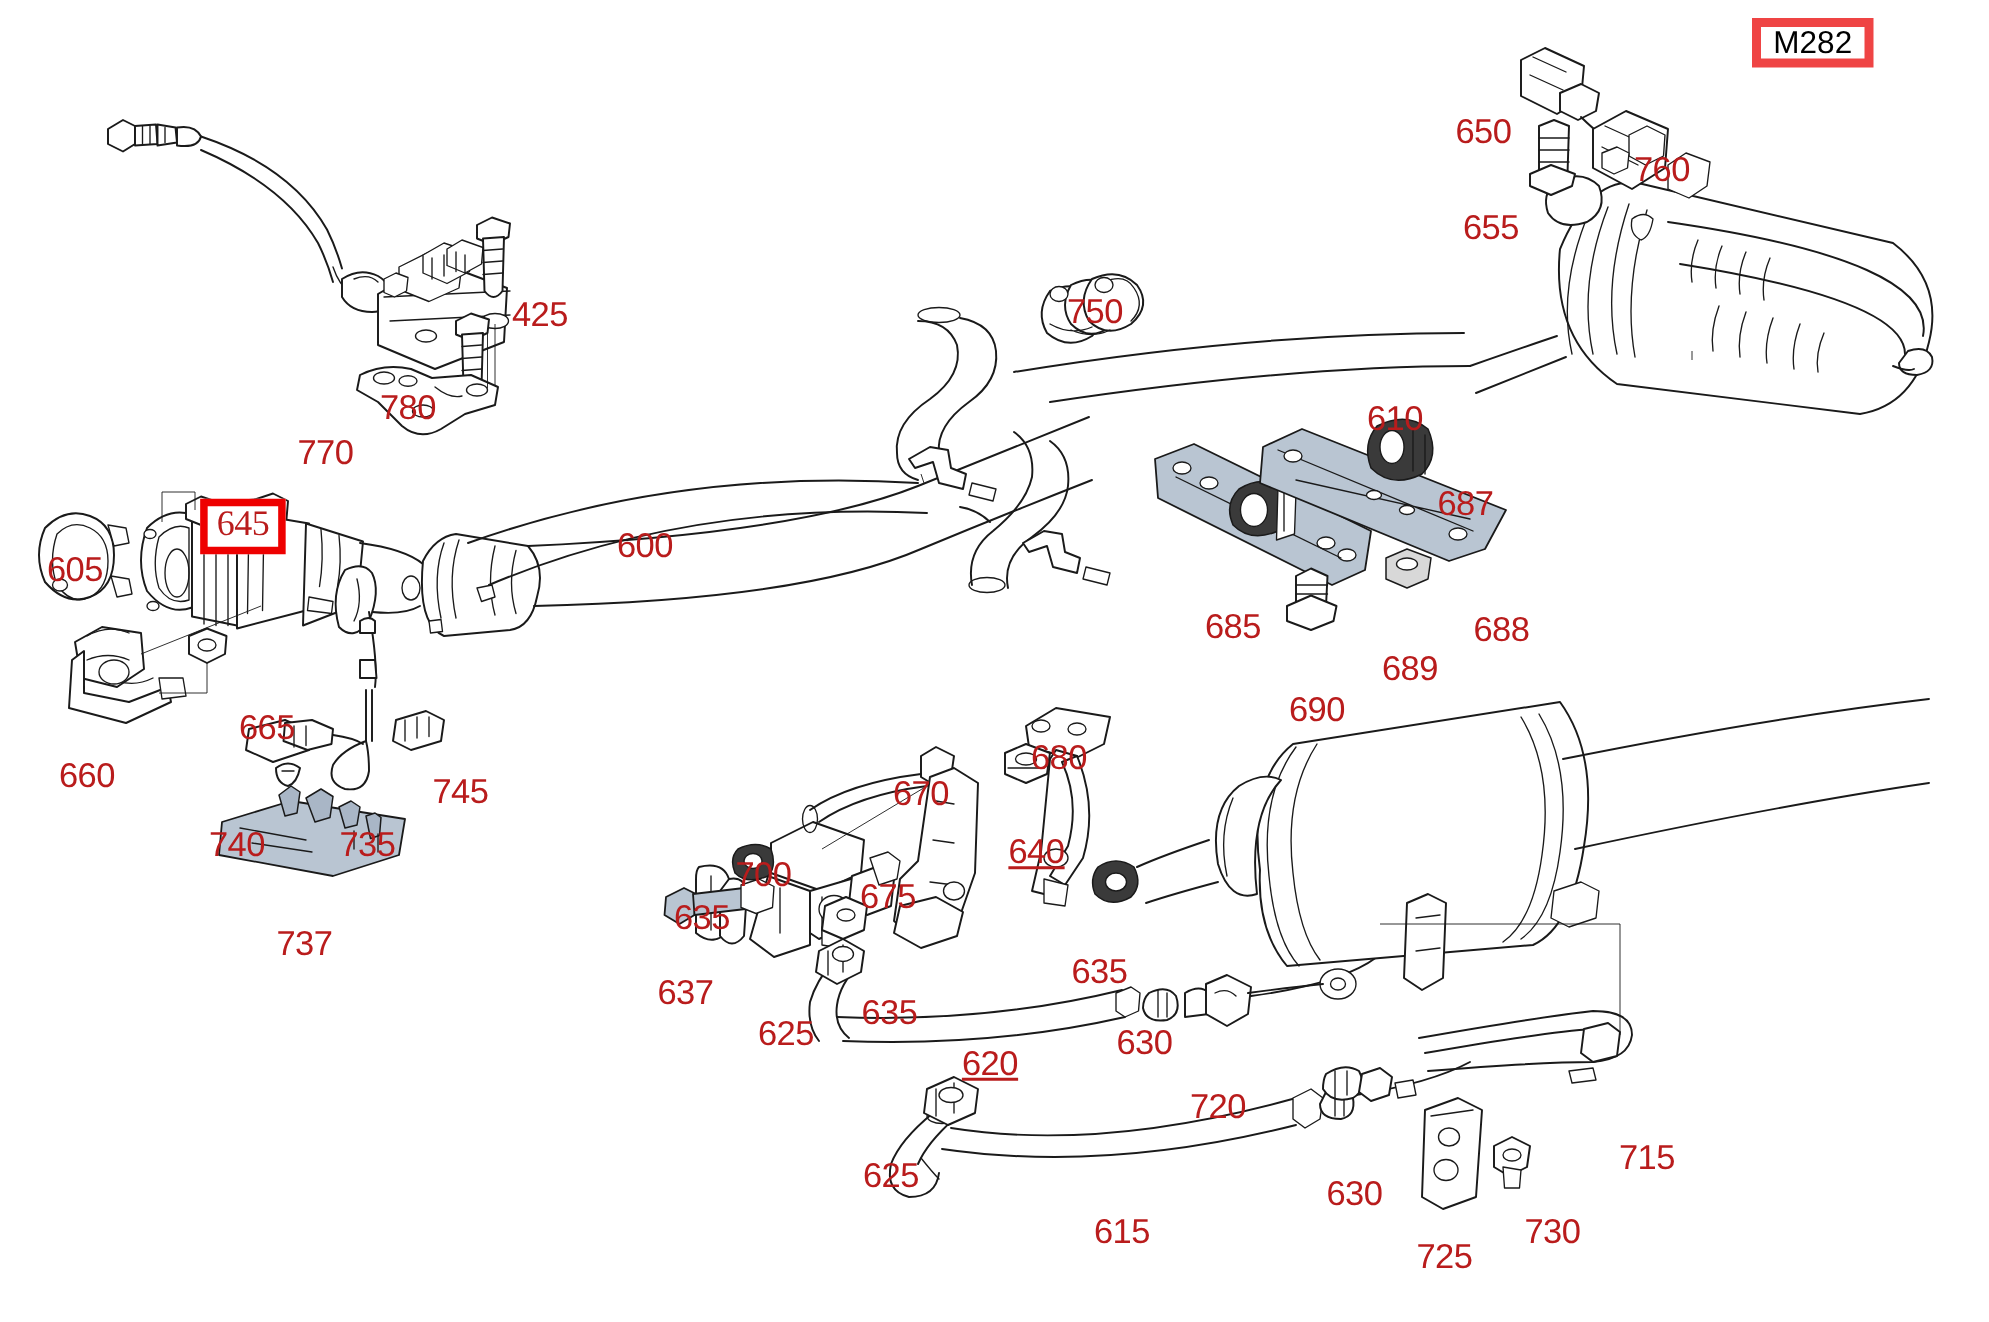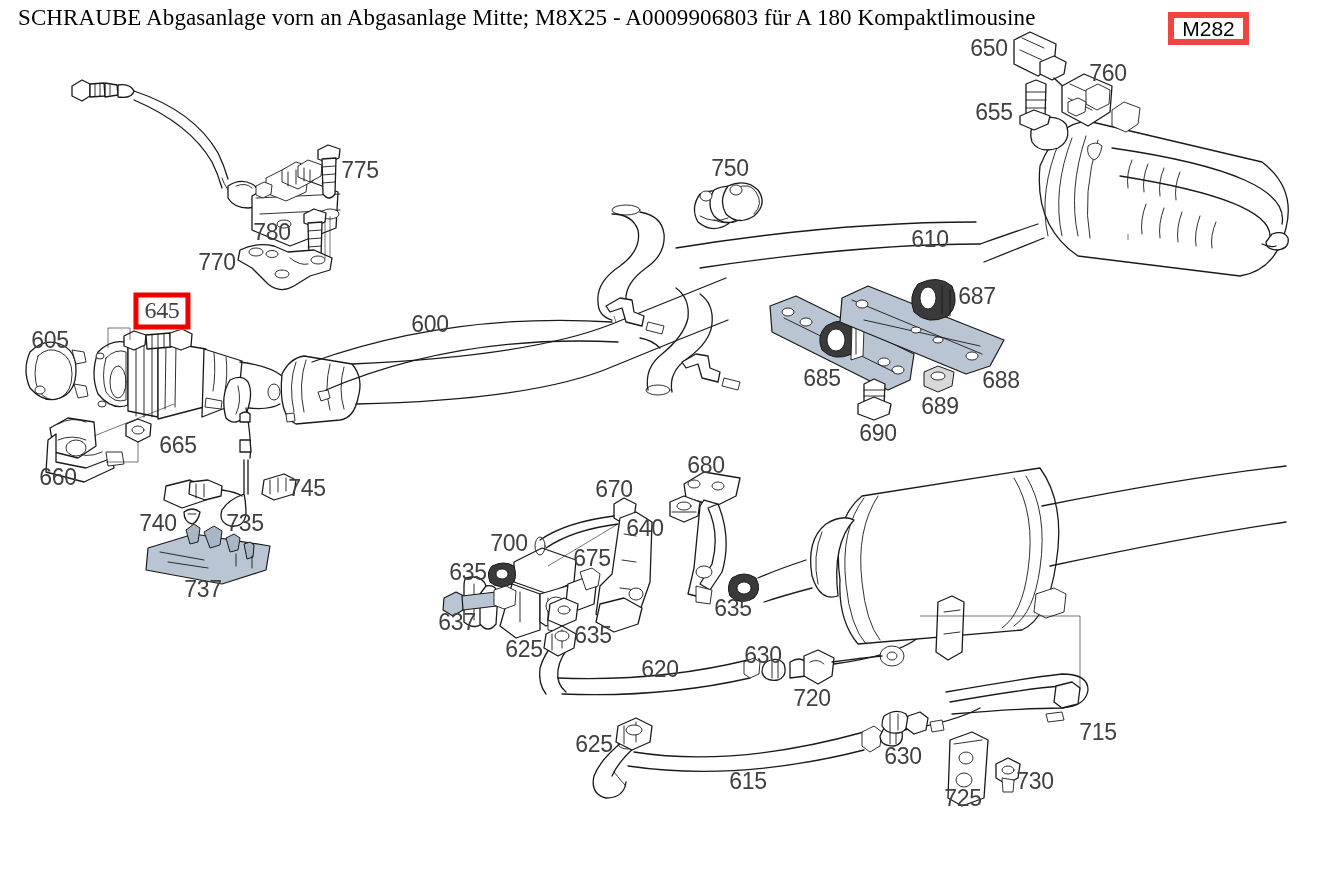--- a/index.html
+++ b/index.html
@@ -60,39 +60,39 @@
     left: 0;
     top: 0;
     width: 1326px;
     height: 881px;
   }
   .lbl {
     position: absolute;
     font-family: "Liberation Sans", sans-serif;
     font-size: 23px;
     line-height: 23px;
-    color: #404040;
+    color: #b91c1c;
     white-space: nowrap;
     transform: translate(-50%, -50%);
     letter-spacing: -0.3px;
+    margin-top: 40px;
   }
   .lbl.hl {
     background: #ffffff;
     border: 5px solid #ee0000;
     padding: 1px 6px 3px 6px;
     font-size: 24px;
     font-family: Liberation Serif, serif;
   }
 </style>
 </head>
 <body>
 
 <div id="page">
 
-  <div id="title">SCHRAUBE Abgasanlage vorn an Abgasanlage Mitte; M8X25 - A0009906803 für A 180 Kompaktlimousine</div>
 
   <div id="model-badge">M282</div>
 
   <svg id="diagram" viewBox="0 0 1326 881" xmlns="http://www.w3.org/2000/svg">
     <defs>
       <style>
         .ln  { fill:none; stroke:#1a1a1a; stroke-width:1.3; stroke-linejoin:round; stroke-linecap:round; }
         .lnt { fill:none; stroke:#1a1a1a; stroke-width:0.9; stroke-linejoin:round; stroke-linecap:round; }
         .lnh { fill:none; stroke:#1a1a1a; stroke-width:0.6; }
         .wf  { fill:#ffffff; stroke:#1a1a1a; stroke-width:1.3; stroke-linejoin:round; }
@@ -500,21 +500,21 @@
       <path class="wf" d="M996 764 l12 -6 12 6 -2 14 -12 6 -10 -6 z"></path>
       <ellipse class="lnt" cx="1008" cy="770" rx="6" ry="4"></ellipse>
       <path class="wft" d="M1002 778 l12 2 -1 12 -10 0 z"></path>
     </g>
 
     <path class="lnh" d="M1128 240 l0 -6"></path>
     <path class="lnh" d="M616 322 l-2 -6"></path>
   </svg>
 
   <div id="labels">
-      <div class="lbl" style="left: 360px; top: 170px;">775</div>
+      <div class="lbl" style="left: 360px; top: 170px;">425</div>
       <div class="lbl" style="left: 272px; top: 232px;">780</div>
       <div class="lbl" style="left: 217px; top: 262px;">770</div>
       <div class="lbl" style="left: 730px; top: 168px;">750</div>
       <div class="lbl" style="left: 989px; top: 48px;">650</div>
       <div class="lbl" style="left: 994px; top: 112px;">655</div>
       <div class="lbl" style="left: 1108px; top: 73px;">760</div>
       <div class="lbl" style="left: 930px; top: 239px;">610</div>
       <div class="lbl" style="left: 977px; top: 296px;">687</div>
       <div class="lbl" style="left: 1001px; top: 380px;">688</div>
       <div class="lbl" style="left: 940px; top: 406px;">689</div>
@@ -524,29 +524,29 @@
       <div class="lbl" style="left: 430px; top: 324px;">600</div>
       <div class="lbl" style="left: 50px; top: 340px;">605</div>
       <div class="lbl" style="left: 178px; top: 445px;">665</div>
       <div class="lbl" style="left: 58px; top: 477px;">660</div>
       <div class="lbl" style="left: 307px; top: 488px;">745</div>
       <div class="lbl" style="left: 158px; top: 523px;">740</div>
       <div class="lbl" style="left: 245px; top: 523px;">735</div>
       <div class="lbl" style="left: 203px; top: 589px;">737</div>
       <div class="lbl" style="left: 706px; top: 465px;">680</div>
       <div class="lbl" style="left: 614px; top: 489px;">670</div>
-      <div class="lbl" style="left: 645px; top: 528px;">640</div>
+      <div class="lbl" style="left: 691px; top: 528px; text-decoration: underline;">640</div>
       <div class="lbl" style="left: 509px; top: 543px;">700</div>
       <div class="lbl" style="left: 592px; top: 558px;">675</div>
       <div class="lbl" style="left: 468px; top: 572px;">635</div>
       <div class="lbl" style="left: 733px; top: 608px;">635</div>
       <div class="lbl" style="left: 457px; top: 622px;">637</div>
       <div class="lbl" style="left: 593px; top: 635px;">635</div>
       <div class="lbl" style="left: 524px; top: 649px;">625</div>
-      <div class="lbl" style="left: 660px; top: 669px;">620</div>
+      <div class="lbl" style="left: 660px; top: 669px; text-decoration: underline;">620</div>
       <div class="lbl" style="left: 763px; top: 655px;">630</div>
       <div class="lbl" style="left: 812px; top: 698px;">720</div>
       <div class="lbl" style="left: 1098px; top: 732px;">715</div>
       <div class="lbl" style="left: 594px; top: 744px;">625</div>
       <div class="lbl" style="left: 903px; top: 756px;">630</div>
       <div class="lbl" style="left: 748px; top: 781px;">615</div>
       <div class="lbl" style="left: 963px; top: 798px;">725</div>
       <div class="lbl" style="left: 1035px; top: 781px;">730</div>
     </div>
 

